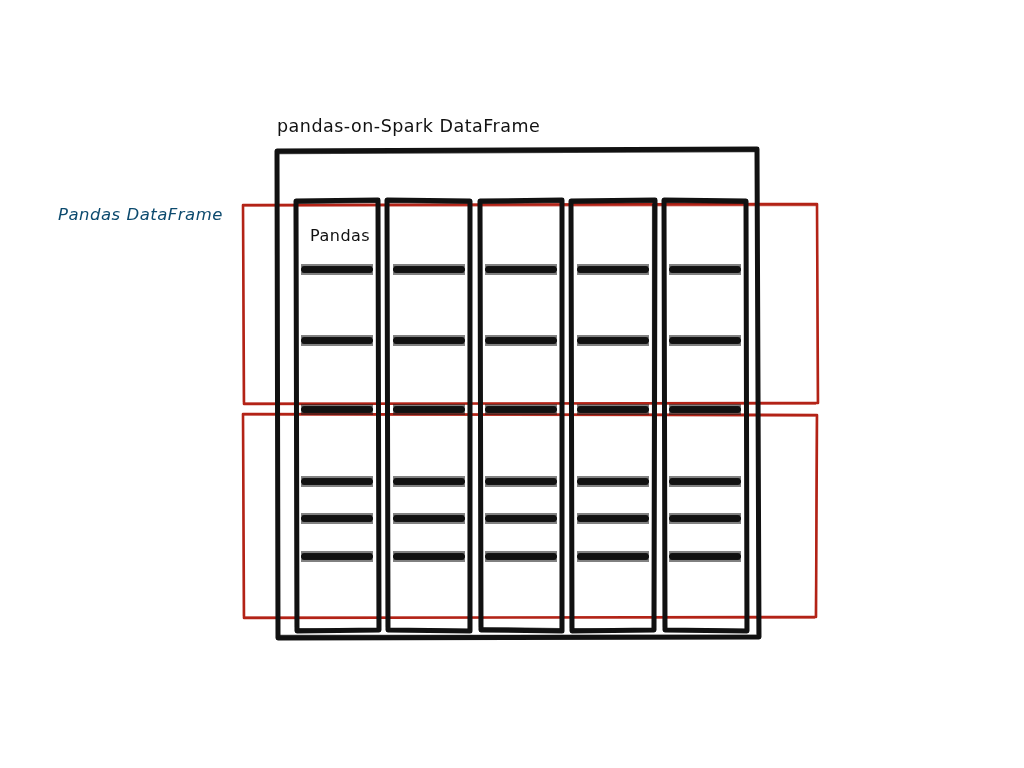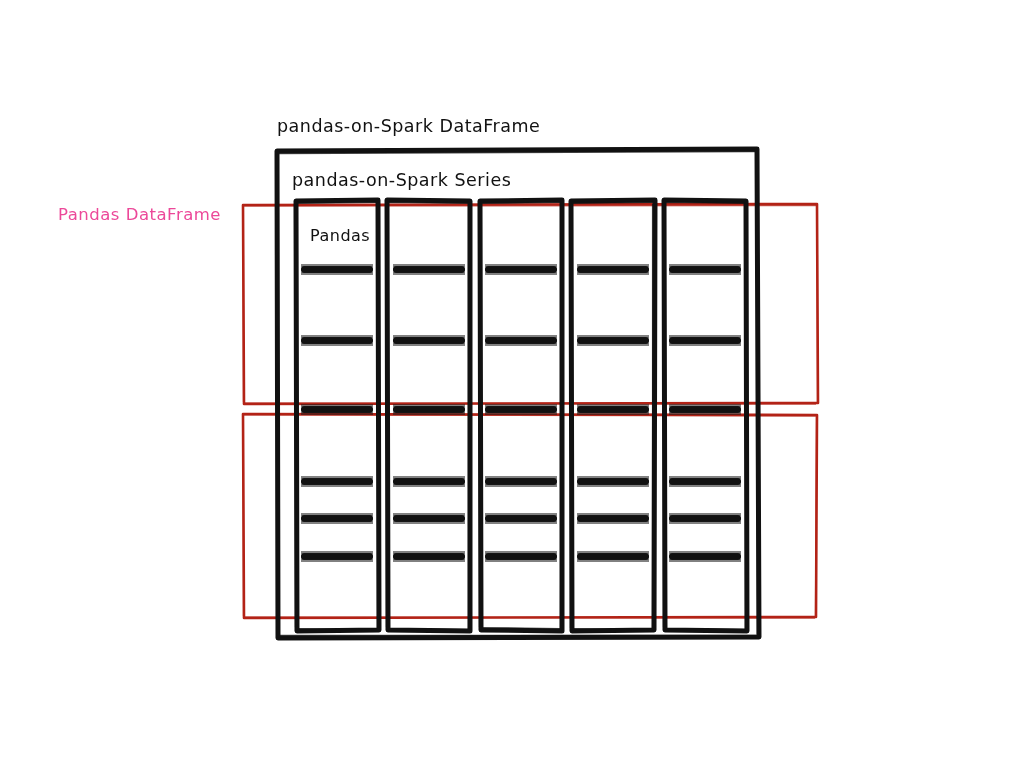--- a/index.html
+++ b/index.html
@@ -42,21 +42,22 @@
   .label-value {
     left: 310px;
     top: 226px;
     font-size: 16px;
     color: #111111;
   }
   .label-pandas-df {
     left: 58px;
     top: 205px;
     font-size: 16.5px;
-    color: #ec4899;
+    color: #0c4a6e;
+    font-style: italic;
   }
 
   
   .hbox {
     position: absolute;
     box-sizing: border-box;
   }
   
   .outer-frame {
     left: 273px;
@@ -208,19 +209,18 @@
 
   <div class="tick" style="left:669px; top:266px; width:72px;"></div>
   <div class="tick" style="left:669px; top:337px; width:72px;"></div>
   <div class="tick" style="left:669px; top:406px; width:72px;"></div>
   <div class="tick" style="left:669px; top:478px; width:72px;"></div>
   <div class="tick" style="left:669px; top:515px; width:72px;"></div>
   <div class="tick" style="left:669px; top:553px; width:72px;"></div>
 
   <div class="label label-outer">pandas-on-Spark DataFrame</div>
 
-  <div class="label label-series">pandas-on-Spark Series</div>
 
   <div class="label label-value">Pandas</div>
 
   <div class="label label-pandas-df">Pandas DataFrame</div>
 
 </div>
 
 </body></html>

